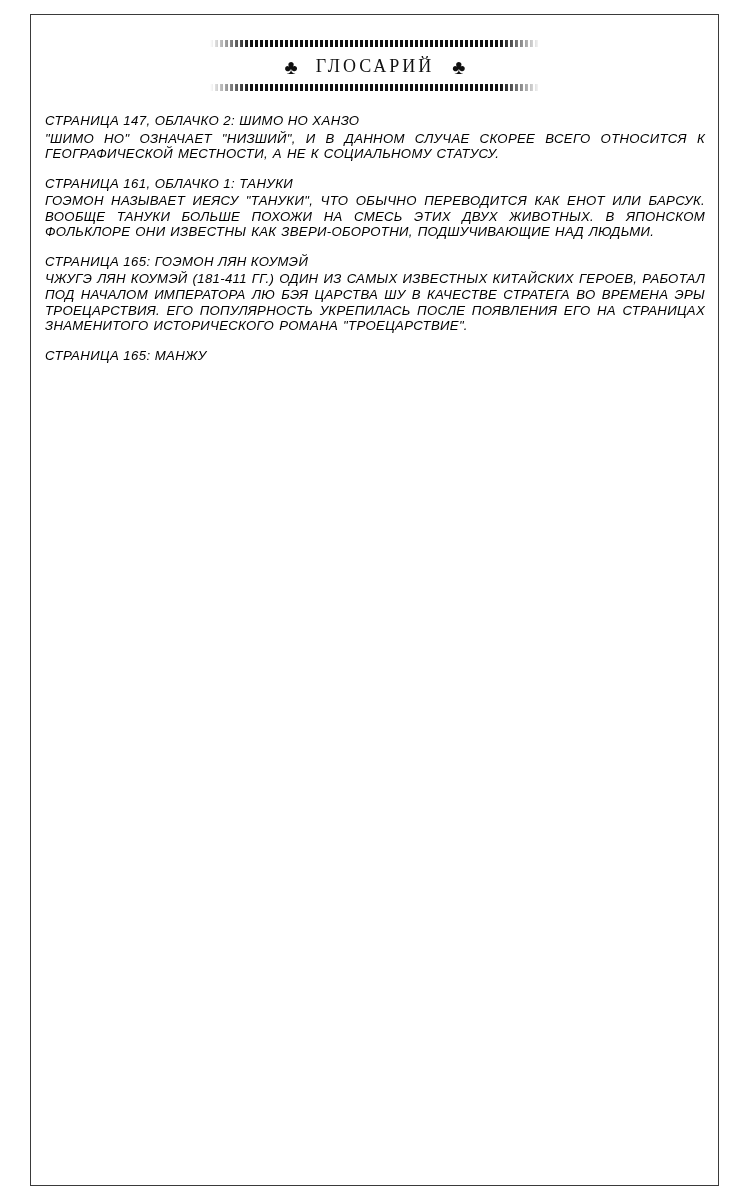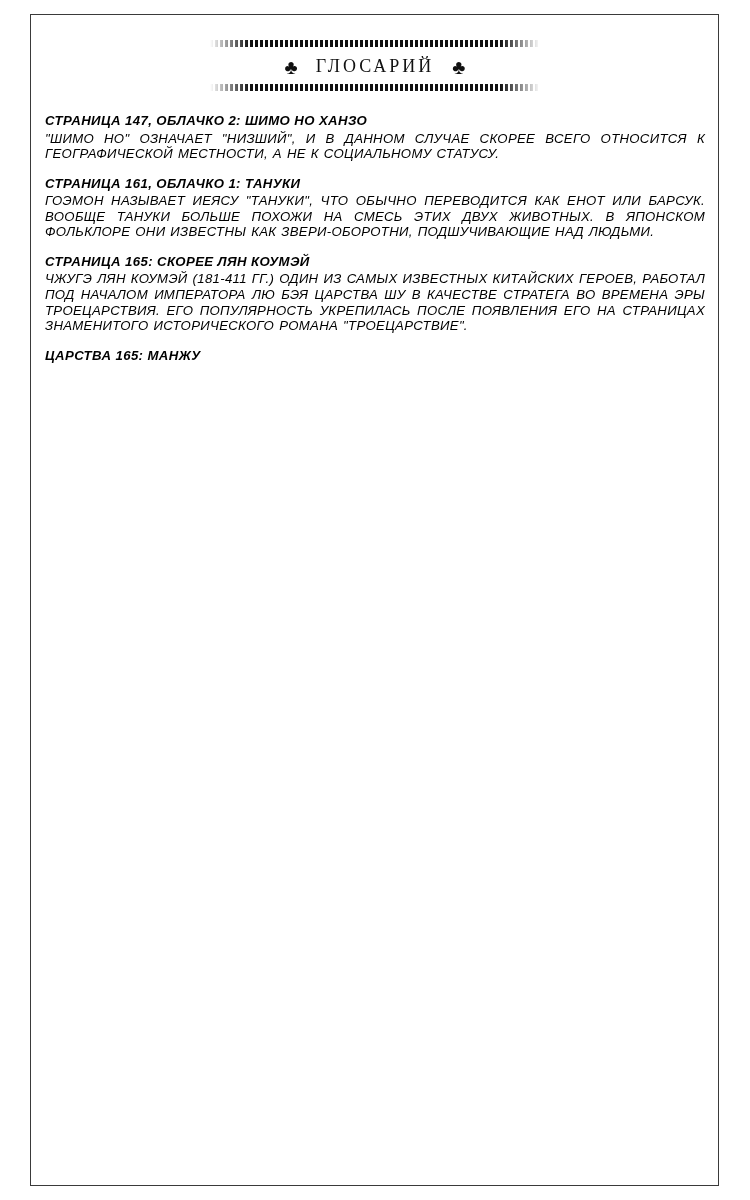--- a/index.html
+++ b/index.html
@@ -70,21 +70,21 @@
     font-size: 20px;
     line-height: 1;
     color: #111;
   }
   .entry {
     margin-bottom: 14px;
   }
   .entry-head {
     font-family: "Liberation Sans", sans-serif;
     font-size: 13.2px;
-    font-weight: bold;
+    font-weight: normal;
     font-style: italic;
     letter-spacing: 0.4px;
     color: #000;
     margin-bottom: 1px;
     line-height: 1.25;
   }
   .entry-body {
     font-family: "Liberation Sans", sans-serif;
     font-size: 13.2px;
     font-style: italic;
@@ -118,22 +118,22 @@
       <div class="entry-head">СТРАНИЦА 147, ОБЛАЧКО 2: ШИМО НО ХАНЗО</div>
       <div class="entry-body">"ШИМО НО" ОЗНАЧАЕТ "НИЗШИЙ", И В ДАННОМ СЛУЧАЕ СКОРЕЕ ВСЕГО ОТНОСИТСЯ К ГЕОГРАФИЧЕСКОЙ МЕСТНОСТИ, А НЕ К СОЦИАЛЬНОМУ СТАТУСУ.</div>
     </div>
 
     <div class="entry">
       <div class="entry-head">СТРАНИЦА 161, ОБЛАЧКО 1: ТАНУКИ</div>
       <div class="entry-body">ГОЭМОН НАЗЫВАЕТ ИЕЯСУ "ТАНУКИ", ЧТО ОБЫЧНО ПЕРЕВОДИТСЯ КАК ЕНОТ ИЛИ БАРСУК. ВООБЩЕ ТАНУКИ БОЛЬШЕ ПОХОЖИ НА СМЕСЬ ЭТИХ ДВУХ ЖИВОТНЫХ. В ЯПОНСКОМ ФОЛЬКЛОРЕ ОНИ ИЗВЕСТНЫ КАК ЗВЕРИ-ОБОРОТНИ, ПОДШУЧИВАЮЩИЕ НАД ЛЮДЬМИ.</div>
     </div>
 
     <div class="entry">
-      <div class="entry-head">СТРАНИЦА 165: СКОРЕЕ ЛЯН КОУМЭЙ</div>
+      <div class="entry-head">СТРАНИЦА 165: ГОЭМОН ЛЯН КОУМЭЙ</div>
       <div class="entry-body">ЧЖУГЭ ЛЯН КОУМЭЙ (181-411 ГГ.) ОДИН ИЗ САМЫХ ИЗВЕСТНЫХ КИТАЙСКИХ ГЕРОЕВ, РАБОТАЛ ПОД НАЧАЛОМ ИМПЕРАТОРА ЛЮ БЭЯ ЦАРСТВА ШУ В КАЧЕСТВЕ СТРАТЕГА ВО ВРЕМЕНА ЭРЫ ТРОЕЦАРСТВИЯ. ЕГО ПОПУЛЯРНОСТЬ УКРЕПИЛАСЬ ПОСЛЕ ПОЯВЛЕНИЯ ЕГО НА СТРАНИЦАХ ЗНАМЕНИТОГО ИСТОРИЧЕСКОГО РОМАНА "ТРОЕЦАРСТВИЕ".</div>
     </div>
 
     <div class="entry">
-      <div class="entry-head">ЦАРСТВА 165: МАНЖУ</div>
+      <div class="entry-head">СТРАНИЦА 165: МАНЖУ</div>
     </div>
 
   </div>
 </div>
 
 </body></html>

